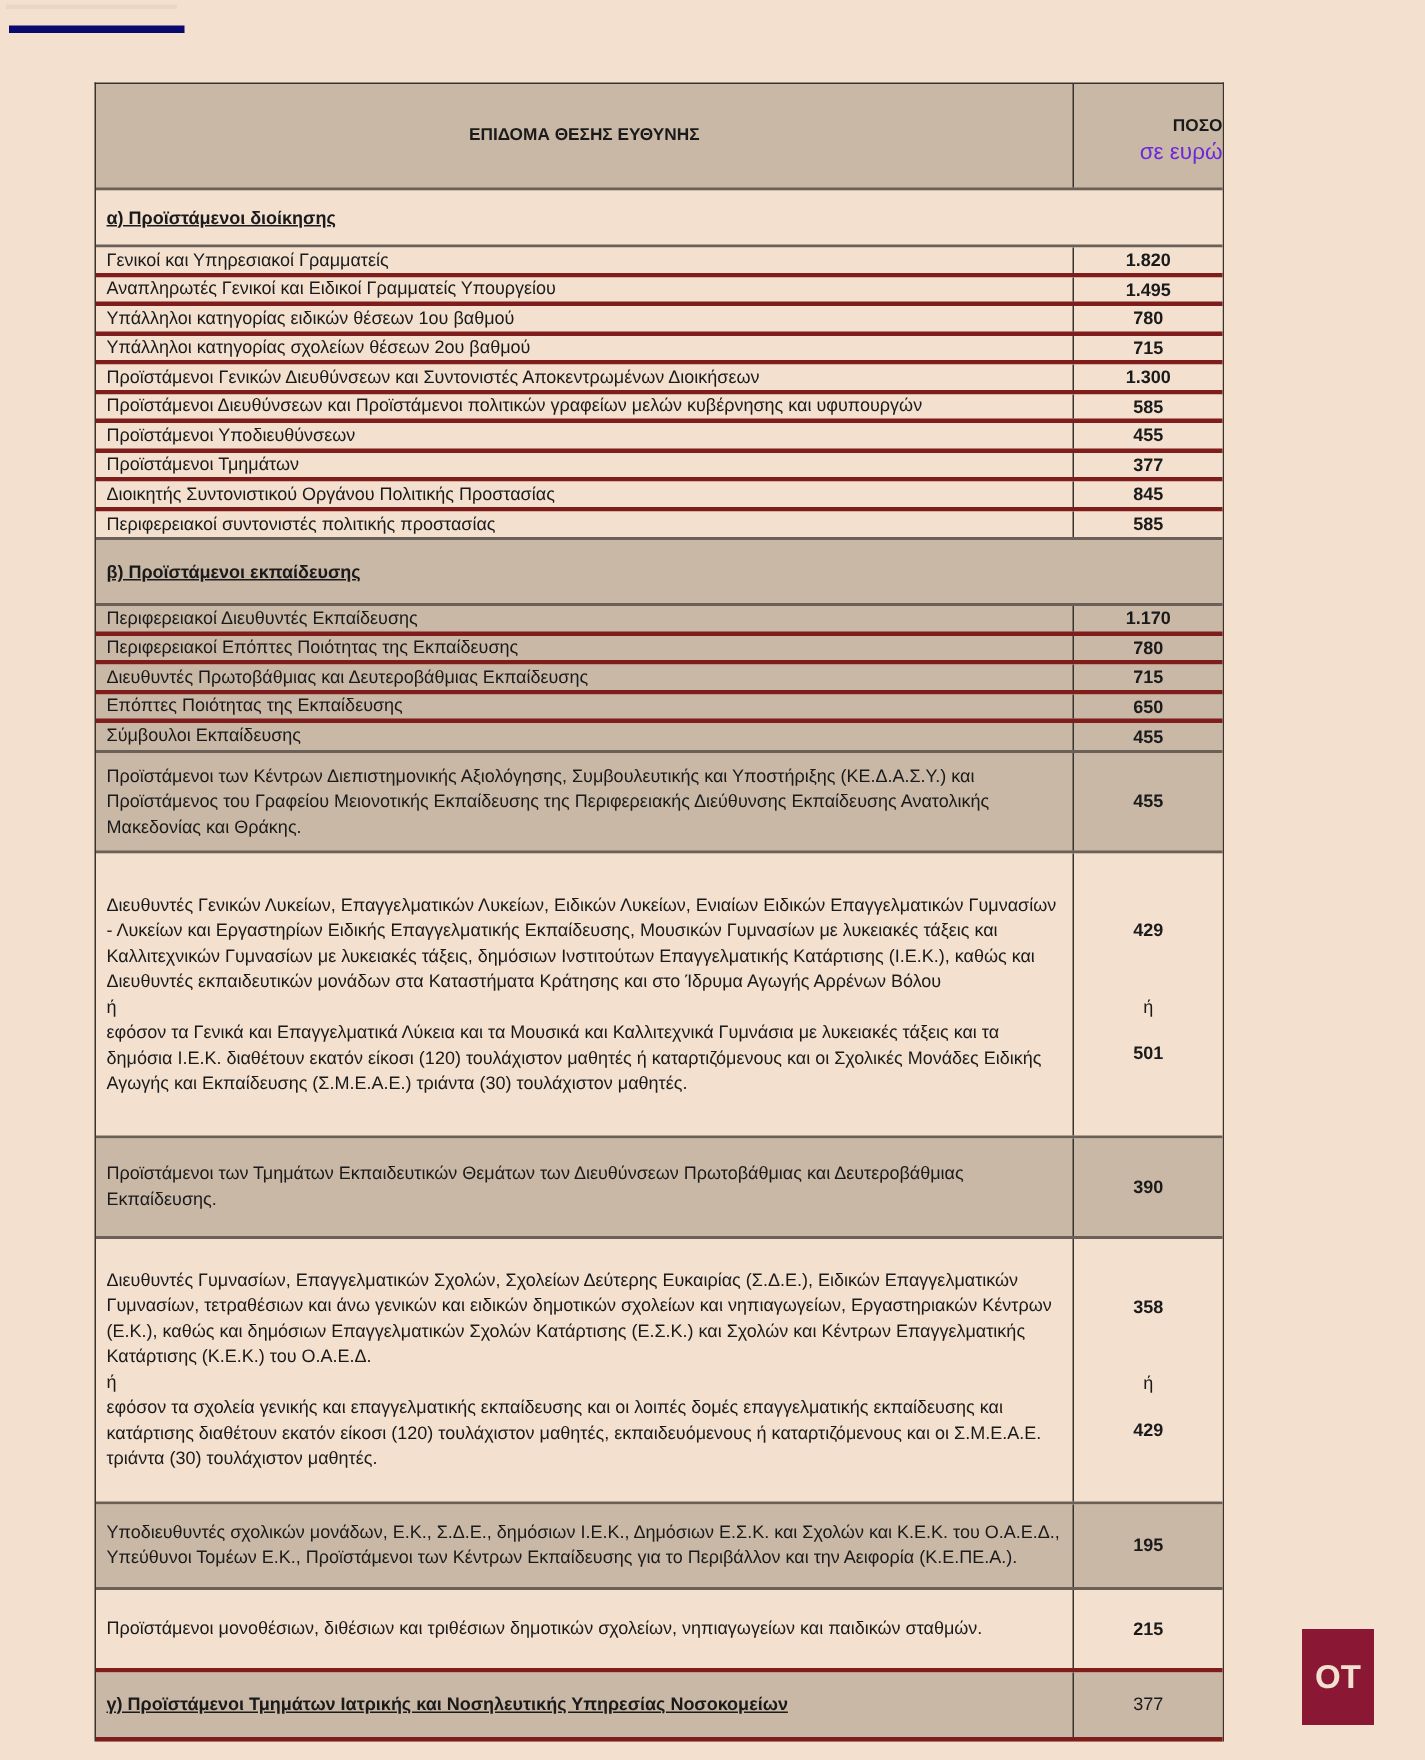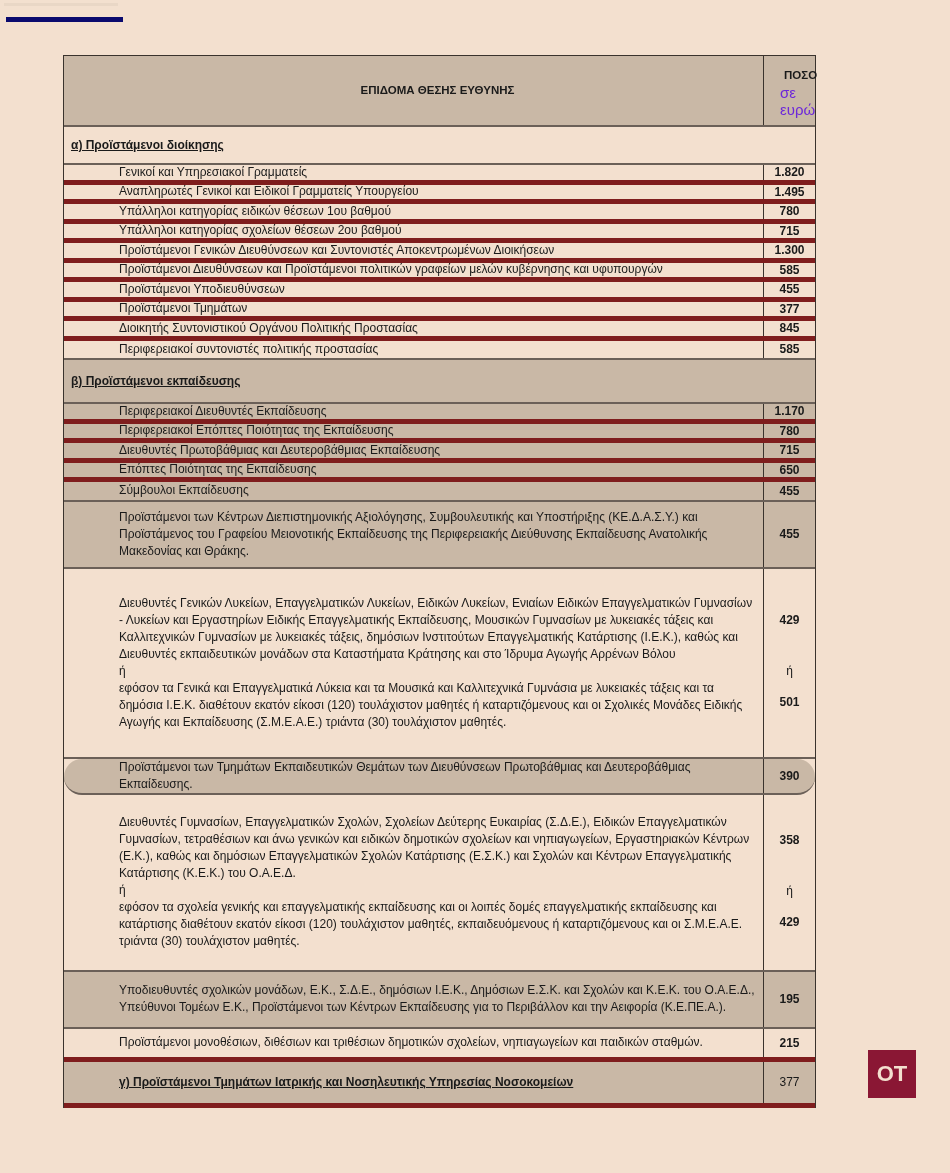--- a/index.html
+++ b/index.html
@@ -13,30 +13,30 @@
     }
     .top-faint { position: absolute; left: 4px; top: 3px; width: 114px; height: 3px; background: #e9d7c6; }
     .top-bar { position: absolute; left: 6px; top: 17px; width: 117px; height: 5px; background: #0a0a6e; }
 
     .tbl {
       position: absolute; left: 63px; top: 55px; width: 753px;
       border: 1px solid #3a332d;
       border-bottom: none;
       box-sizing: border-box;
     }
-    .row { display: flex; border-bottom: 5px solid #7f1d1d; box-sizing: border-box; }
+    .row { display: flex; border-bottom: 3px solid #7f1d1d; box-sizing: border-box; }
     .row.thick { border-bottom: 2px solid #6b6058; }
     .row.dark { background: #c9b8a6; }
     .row.light { background: #f3e0cf; }
     .cell-desc {
       flex: 0 0 652px; box-sizing: border-box;
       border-right: 1px solid #3a332d;
       padding: 0 7px;
       font-size: 12px; line-height: 17px;
-      display: flex; flex-direction: column; justify-content: center; margin-left: 48px;
+      display: flex; flex-direction: column; justify-content: center;
     }
     .cell-amt {
       flex: 1; box-sizing: border-box;
       font-size: 12px; font-weight: bold;
       display: flex; flex-direction: column; align-items: center; justify-content: center;
     }
     .cell-full {
       flex: 1; padding: 16px 7px; font-size: 12px;
       display: flex; align-items: center;
     }
@@ -45,21 +45,21 @@
     .r1 .cell-desc { line-height: 19px; }
     .header { height: 71px; }
     .header .cell-desc { align-items: center; font-weight: bold; font-size: 11.5px; }
     .header .cell-amt { font-weight: normal; align-items: flex-end; padding-left: 16px; }
     .hdr-amt-title { font-weight: bold; font-size: 11.5px; margin-top: 6px; padding-left: 4px;}
     .hdr-amt-unit { font-size: 15px; color: #6d28d9; margin-top: 3px; }
     .amt-multi { justify-content: flex-start; }
     .amt-multi span { display: block; text-align: center; }
     .or-small { font-weight: normal; }
     .ot-logo {
-      position: absolute; left: 868px; top: 1050px; width: 48px; height: 48px;
+      position: absolute; left: 868px; top: 1086px; width: 48px; height: 64px;
       background: #8a1734; color: #f3e0cf;
       font-weight: bold; font-size: 22px;
       display: flex; align-items: center; justify-content: center;
       letter-spacing: 0px;
     }
   </style>
 </head>
 <body>
 
 <div class="top-faint"></div>
@@ -162,21 +162,21 @@
       <span>ή</span>
       <span>εφόσον τα Γενικά και Επαγγελματικά Λύκεια και τα Μουσικά και Καλλιτεχνικά Γυμνάσια με λυκειακές τάξεις και τα δημόσια Ι.Ε.Κ. διαθέτουν εκατόν είκοσι (120) τουλάχιστον μαθητές ή καταρτιζόμενους και οι Σχολικές Μονάδες Ειδικής Αγωγής και Εκπαίδευσης (Σ.Μ.Ε.Α.Ε.) τριάντα (30) τουλάχιστον μαθητές.</span>
     </div>
     <div class="cell-amt amt-multi">
       <span style="margin-top:44px;">429</span>
       <span class="or-small" style="margin-top:37px;">ή</span>
       <span style="margin-top:17px;">501</span>
     </div>
   </div>
 
-  <div class="row dark thick" style="height:36px;border-radius:22px;">
+  <div class="row dark thick" style="height:67px;">
     <div class="cell-desc">Προϊστάμενοι των Τμημάτων Εκπαιδευτικών Θεμάτων των Διευθύνσεων Πρωτοβάθμιας και Δευτεροβάθμιας Εκπαίδευσης.</div>
     <div class="cell-amt">390</div>
   </div>
 
   <div class="row light thick" style="height:177px;">
     <div class="cell-desc">
       <span>Διευθυντές Γυμνασίων, Επαγγελματικών Σχολών, Σχολείων Δεύτερης Ευκαιρίας (Σ.Δ.Ε.), Ειδικών Επαγγελματικών Γυμνασίων, τετραθέσιων και άνω γενικών και ειδικών δημοτικών σχολείων και νηπιαγωγείων, Εργαστηριακών Κέντρων (Ε.Κ.), καθώς και δημόσιων Επαγγελματικών Σχολών Κατάρτισης (Ε.Σ.Κ.) και Σχολών και Κέντρων Επαγγελματικής Κατάρτισης (Κ.Ε.Κ.) του Ο.Α.Ε.Δ.</span>
       <span>ή</span>
       <span>εφόσον τα σχολεία γενικής και επαγγελματικής εκπαίδευσης και οι λοιπές δομές επαγγελματικής εκπαίδευσης και κατάρτισης διαθέτουν εκατόν είκοσι (120) τουλάχιστον μαθητές, εκπαιδευόμενους ή καταρτιζόμενους και οι Σ.Μ.Ε.Α.Ε. τριάντα (30) τουλάχιστον μαθητές.</span>
     </div>
@@ -185,21 +185,21 @@
       <span class="or-small" style="margin-top:37px;">ή</span>
       <span style="margin-top:17px;">429</span>
     </div>
   </div>
 
   <div class="row dark thick" style="height:57px;">
     <div class="cell-desc">Υποδιευθυντές σχολικών μονάδων, Ε.Κ., Σ.Δ.Ε., δημόσιων Ι.Ε.Κ., Δημόσιων Ε.Σ.Κ. και Σχολών και Κ.Ε.Κ. του Ο.Α.Ε.Δ., Υπεύθυνοι Τομέων Ε.Κ., Προϊστάμενοι των Κέντρων Εκπαίδευσης για το Περιβάλλον και την Αειφορία (Κ.Ε.ΠΕ.Α.).</div>
     <div class="cell-amt">195</div>
   </div>
 
-  <div class="row light" style="height:33px;">
+  <div class="row light" style="height:55px;">
     <div class="cell-desc">Προϊστάμενοι μονοθέσιων, διθέσιων και τριθέσιων δημοτικών σχολείων, νηπιαγωγείων και παιδικών σταθμών.</div>
     <div class="cell-amt">215</div>
   </div>
 
   <div class="row dark" style="height:46px;">
     <div class="cell-desc">
       <span class="section-title">γ) Προϊστάμενοι Τμημάτων Ιατρικής και Νοσηλευτικής Υπηρεσίας Νοσοκομείων</span>
     </div>
     <div class="cell-amt" style="font-weight:normal;">377</div>
   </div>

